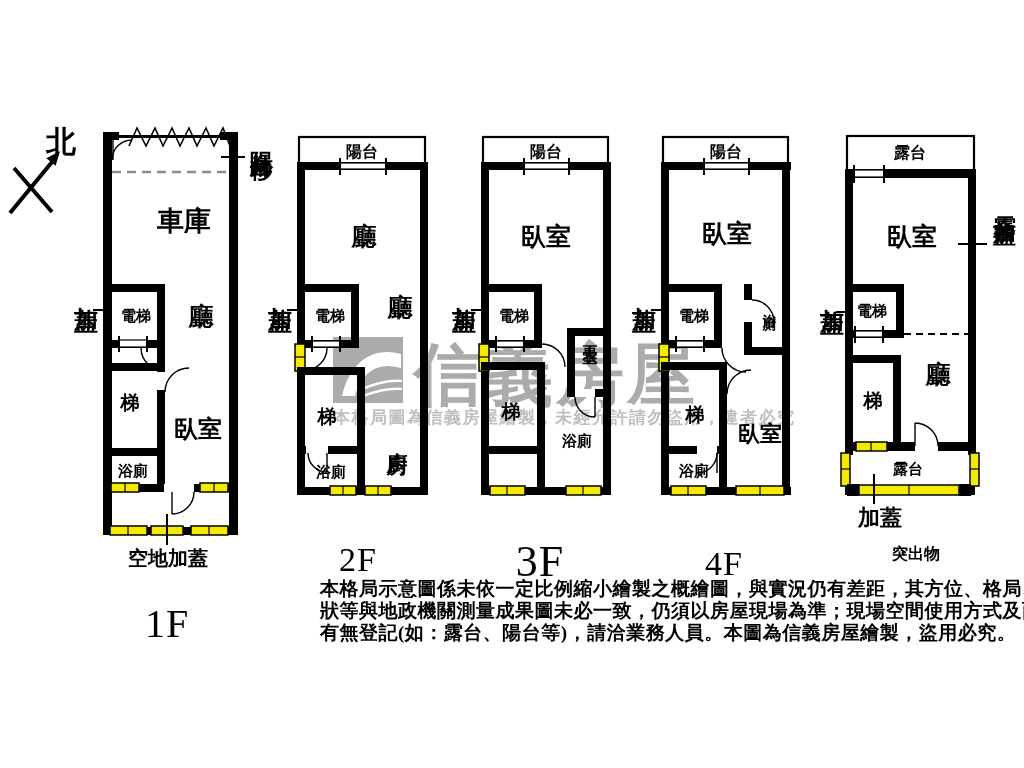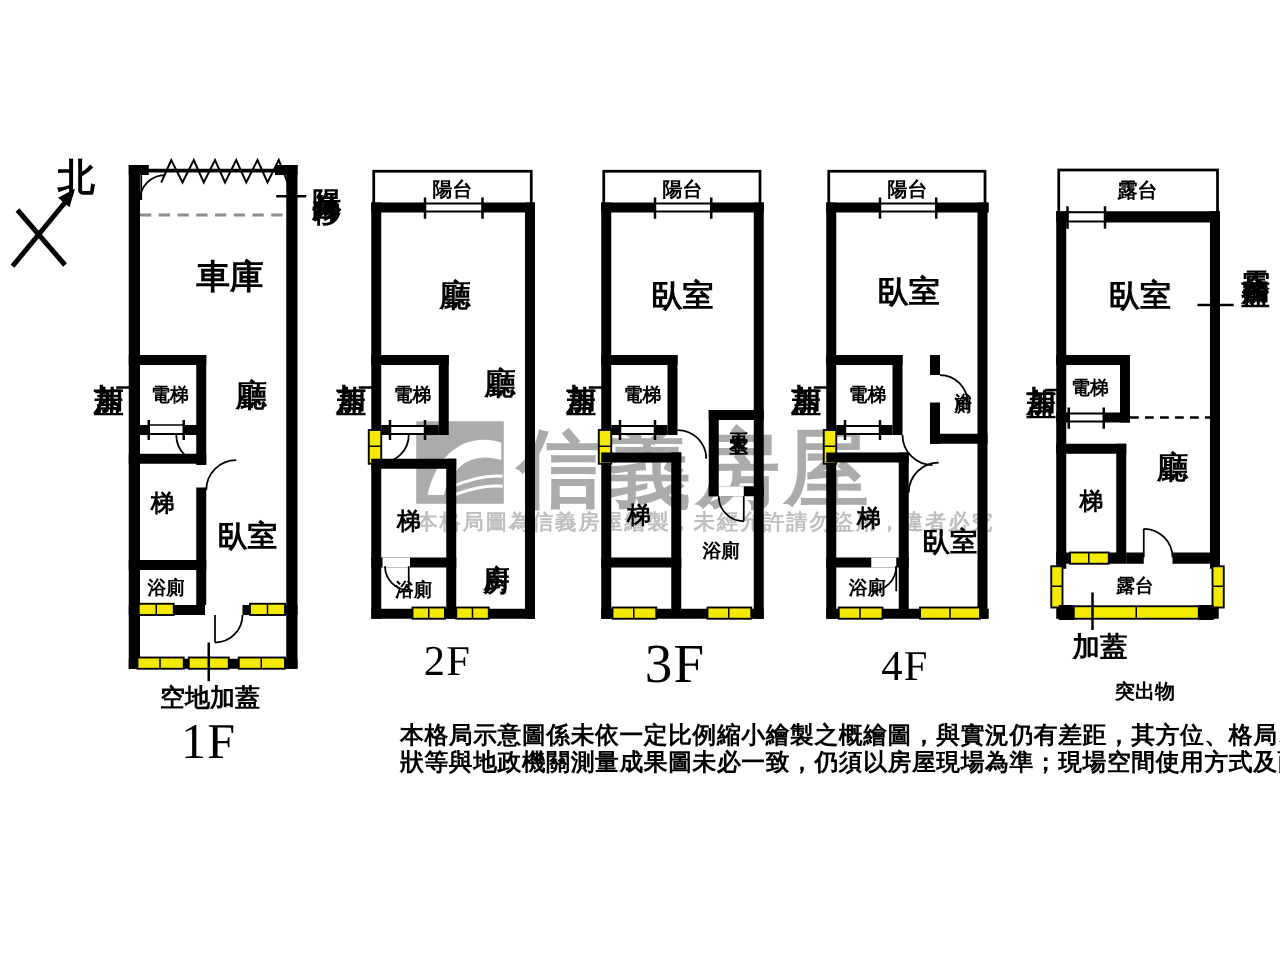--- a/index.html
+++ b/index.html
@@ -3,21 +3,21 @@
 <meta charset="utf-8">
 <style>
   html,body{margin:0;padding:0;background:#fff;}
   #app{position:relative;width:1024px;height:768px;background:#ffffff;overflow:hidden;
        font-family:"Liberation Serif",serif;}
   svg{position:absolute;left:0;top:0;}
   .lbl{position:absolute;font-family:"Liberation Serif",serif;font-weight:bold;color:#000;
        white-space:nowrap;z-index:30;}
   .c{transform:translate(-50%,-50%);}
   .vert{writing-mode:vertical-rl;text-orientation:upright;letter-spacing:2px;}
-  .floor{font-weight:normal;letter-spacing:1px;}
+  .floor{font-weight:normal;letter-spacing:1px;margin-top:30px;}
   .wm{position:absolute;color:#ababab;font-weight:bold;z-index:5;}
   .disc{position:absolute;font-size:19px;font-weight:bold;line-height:22px;color:#000;
         white-space:nowrap;z-index:30;letter-spacing:0.5px;}
 </style>
 </head>
 <body>
 
 <div id="app">
 
   <svg width="1024" height="768" style="z-index:4" aria-hidden="true">
@@ -334,14 +334,15 @@
   <div class="lbl c" style="left:938px;top:374px;font-size:25px;">廳</div>
   <div class="lbl c" style="left:873px;top:401px;font-size:19px;">梯</div>
   <div class="lbl c" style="left:908px;top:469px;font-size:15px;">露台</div>
   <div class="lbl vert" style="left:989px;top:198px;font-size:23px;">露台加蓋</div>
   <div class="lbl vert" style="left:816px;top:289px;font-size:24px;">加蓋</div>
   <div class="lbl c" style="left:880px;top:518px;font-size:22px;">加蓋</div>
   <div class="lbl c" style="left:916px;top:554px;font-size:16px;">突出物</div>
 
   <div class="disc" style="left:320px;top:578px;">本格局示意圖係未依一定比例縮小繪製之概繪圖，與實況仍有差距，其方位、格局、形</div>
   <div class="disc" style="left:320px;top:600px;">狀等與地政機關測量成果圖未必一致，仍須以房屋現場為準；現場空間使用方式及面積</div>
+  <div class="disc" style="left:320px;top:622px;">有無登記(如：露台、陽台等)，請洽業務人員。本圖為信義房屋繪製，盜用必究。</div>
 
 </div>
 
 </body></html>

